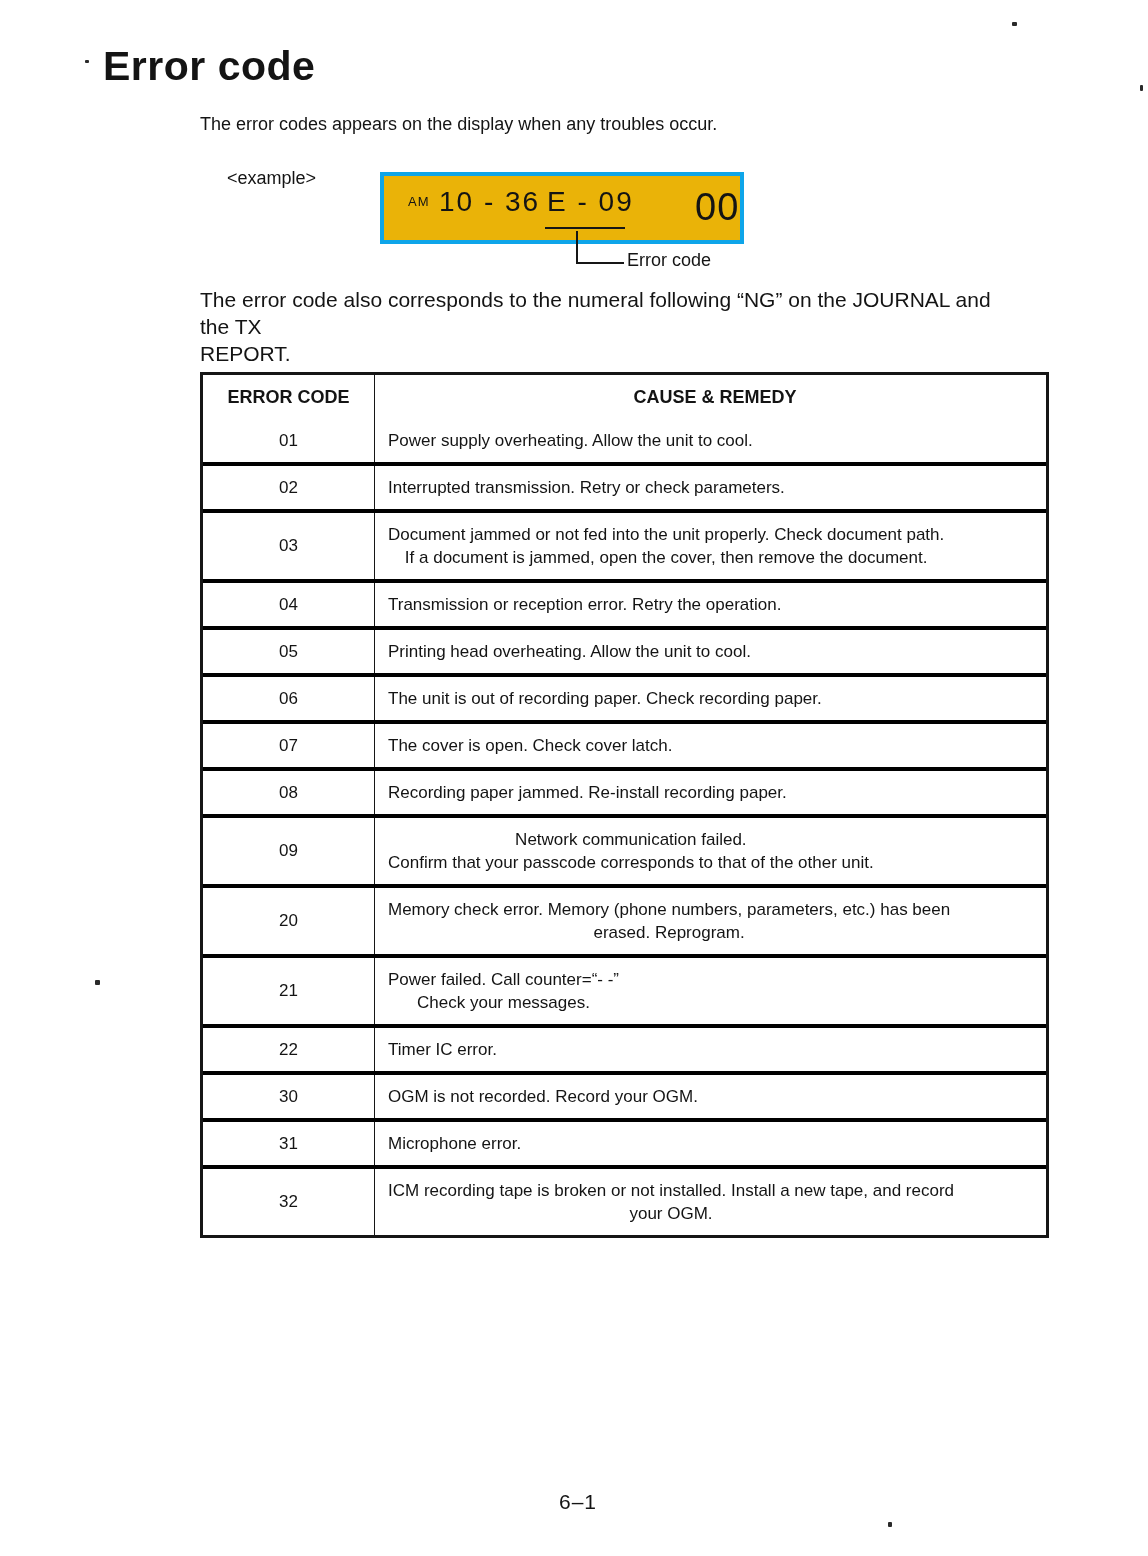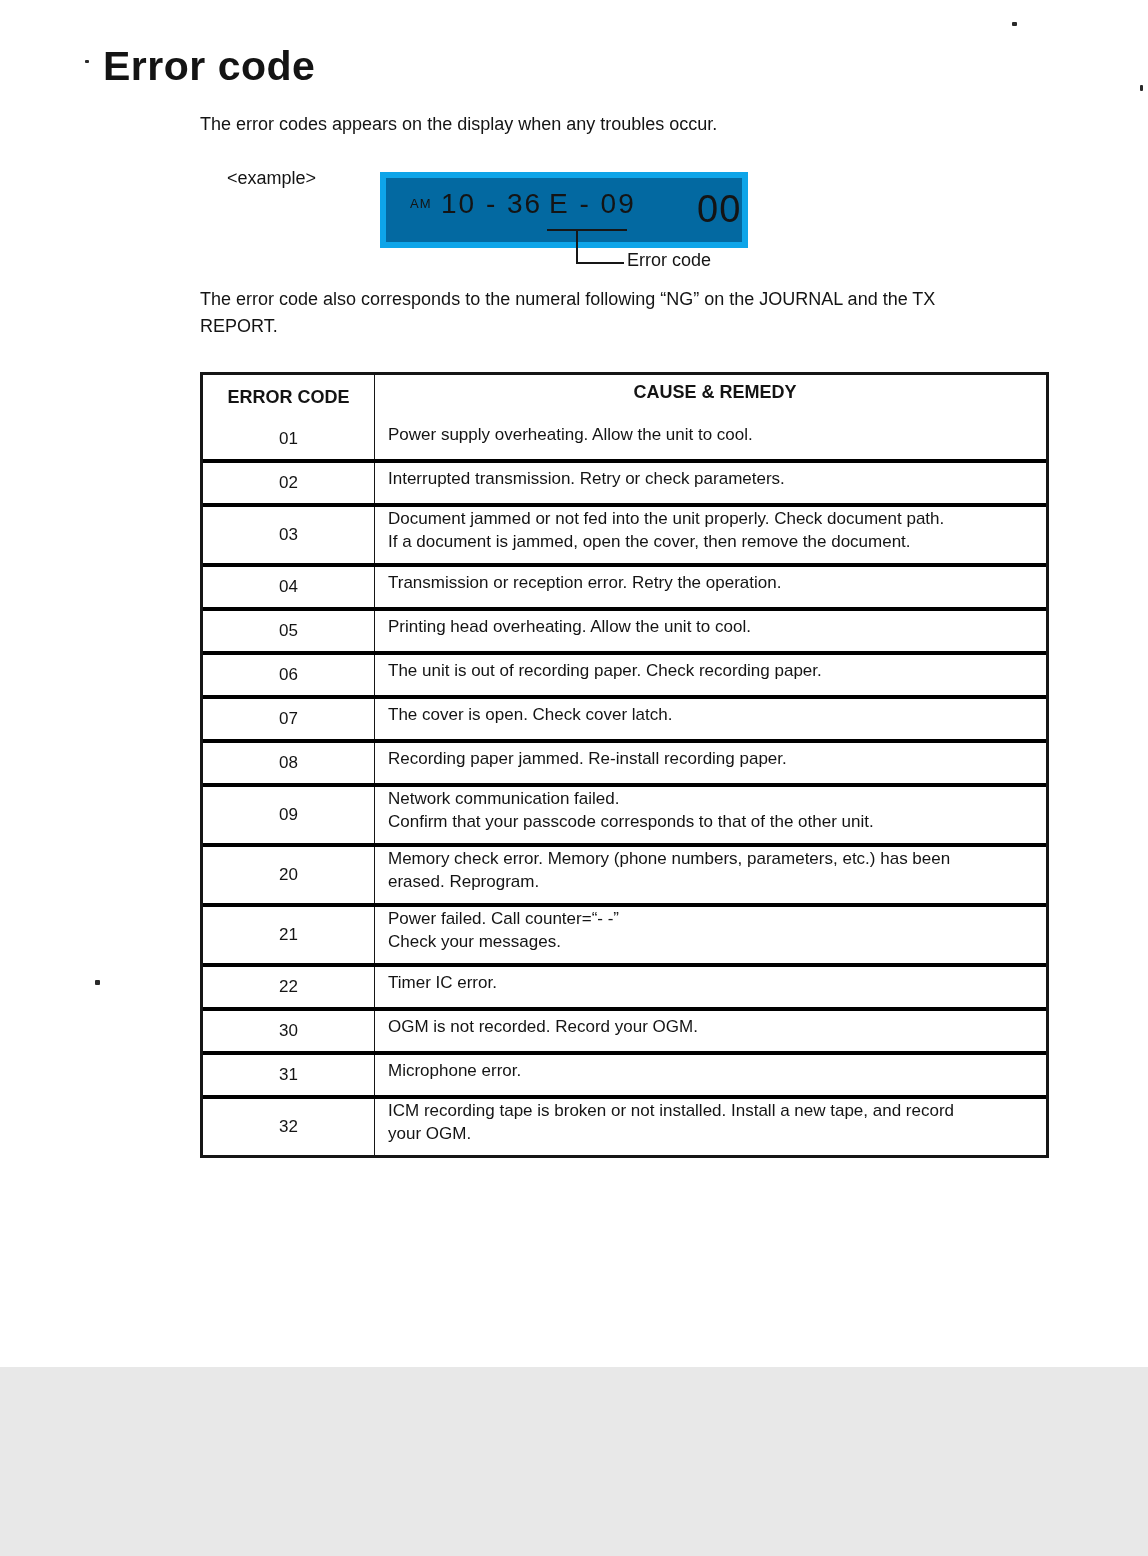--- a/index.html
+++ b/index.html
@@ -1,19 +1,19 @@
 <!DOCTYPE html>
 <html><head>
 <meta charset="utf-8">
 <style>
   html,body { margin:0; padding:0; background:#e8e8e8; }
   .page {
     position:relative;
     width:1148px;
-    height:1367px;
+    height:1556px;
     margin:0 auto;
     background:#ffffff;
     font-family:"Liberation Sans", sans-serif;
     color:#141414;
     overflow:hidden;
   }
   .dot { position:absolute; background:#2a2a2a; border-radius:1px; }
   .dot.d1 { left:85px;   top:60px;   width:4px; height:3px; }
   .dot.d2 { left:1012px; top:22px;   width:5px; height:4px; }
   .dot.d3 { left:1140px; top:85px;   width:3px; height:6px; }
@@ -29,55 +29,55 @@
     font-size:18px; line-height:27px;
   }
   .example-label {
     position:absolute; left:227px; top:165px;
     font-size:18px; line-height:27px;
   }
 
   .lcd {
     position:absolute; left:380px; top:172px;
     width:356px; height:64px;
-    border:6px solid #0ea5e9;
-    background:#0369a1;
+    border:4px solid #0ea5e9;
+    background:#eab308;
   }
   .lcd .am    { position:absolute; left:24px;  top:18px; font-size:13px; letter-spacing:1px; }
   .lcd .time  { position:absolute; left:55px;  top:10px; font-size:28px; letter-spacing:2px; }
   .lcd .ecode { position:absolute; left:163px; top:10px; font-size:28px; letter-spacing:2px; }
   .lcd .count { position:absolute; left:311px; top:10px; font-size:38px; letter-spacing:1px; }
   .lcd .uline { position:absolute; left:161px; top:51px; width:80px; height:2px; background:#161616; }
 
   .vline { position:absolute; left:576px; top:231px; width:2px;  height:33px; background:#161616; }
   .hline { position:absolute; left:576px; top:262px; width:48px; height:2px;  background:#161616; }
   .callout-label { position:absolute; left:627px; top:250px; font-size:18px; }
 
   p.note {
     position:absolute; left:200px; top:286px; margin:0; width:810px;
-    font-size:18px; line-height:27px; white-space:pre-line;
+    font-size:21px; line-height:27px; white-space:pre-line;
   }
 
   .etable {
     position:absolute; left:200px; top:372px; width:849px;
     border:3px solid #161616; box-sizing:border-box;
     background:#fff;
   }
   .erow { display:flex; border-top:4px solid #000000; }
   .erow:first-child { border-top:none; }
   .col-code {
     width:172px; flex:none; box-sizing:border-box;
     border-right:1px solid #161616;
     display:flex; align-items:center; justify-content:center;
     font-size:17px; padding:10px 0;
   }
   .col-remedy {
     flex:1; display:flex; align-items:center;
     font-size:17px; line-height:23px;
-    padding:0 4px 10px 13px; white-space:pre-line;
+    padding:10px 4px 10px 13px; white-space:pre-line;text-align:center;
   }
   .erow.ehead .col-code, .erow.ehead .col-remedy {
     justify-content:center; font-weight:bold; font-size:18px; line-height:24px;
     white-space:normal;
   }
   .pageno {
     position:absolute; left:0; right:0; top:1490px;
     text-align:center; font-size:21px; letter-spacing:1px;margin-left:8px;
   }
 </style>

